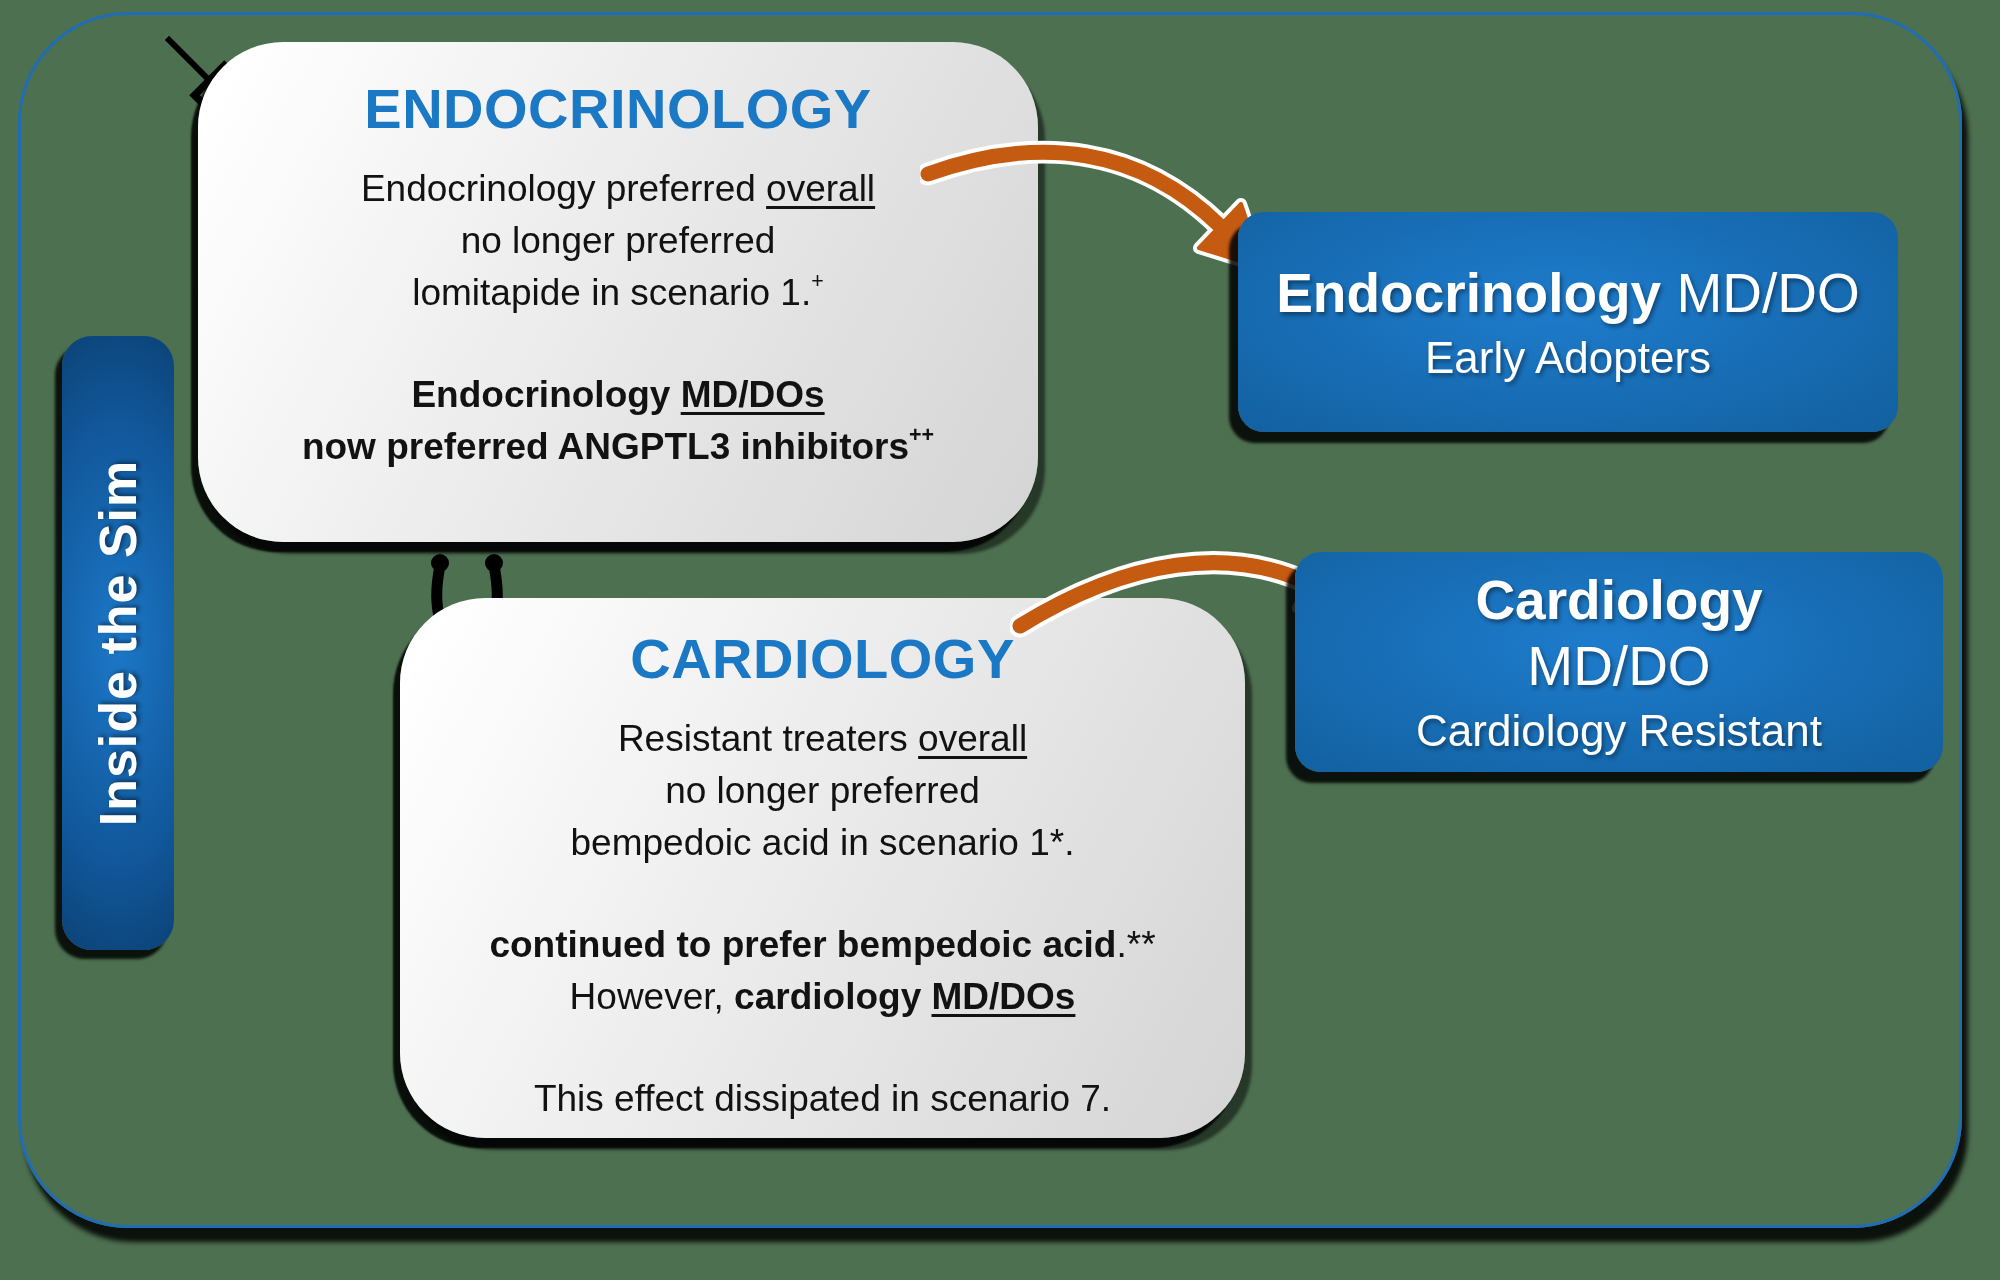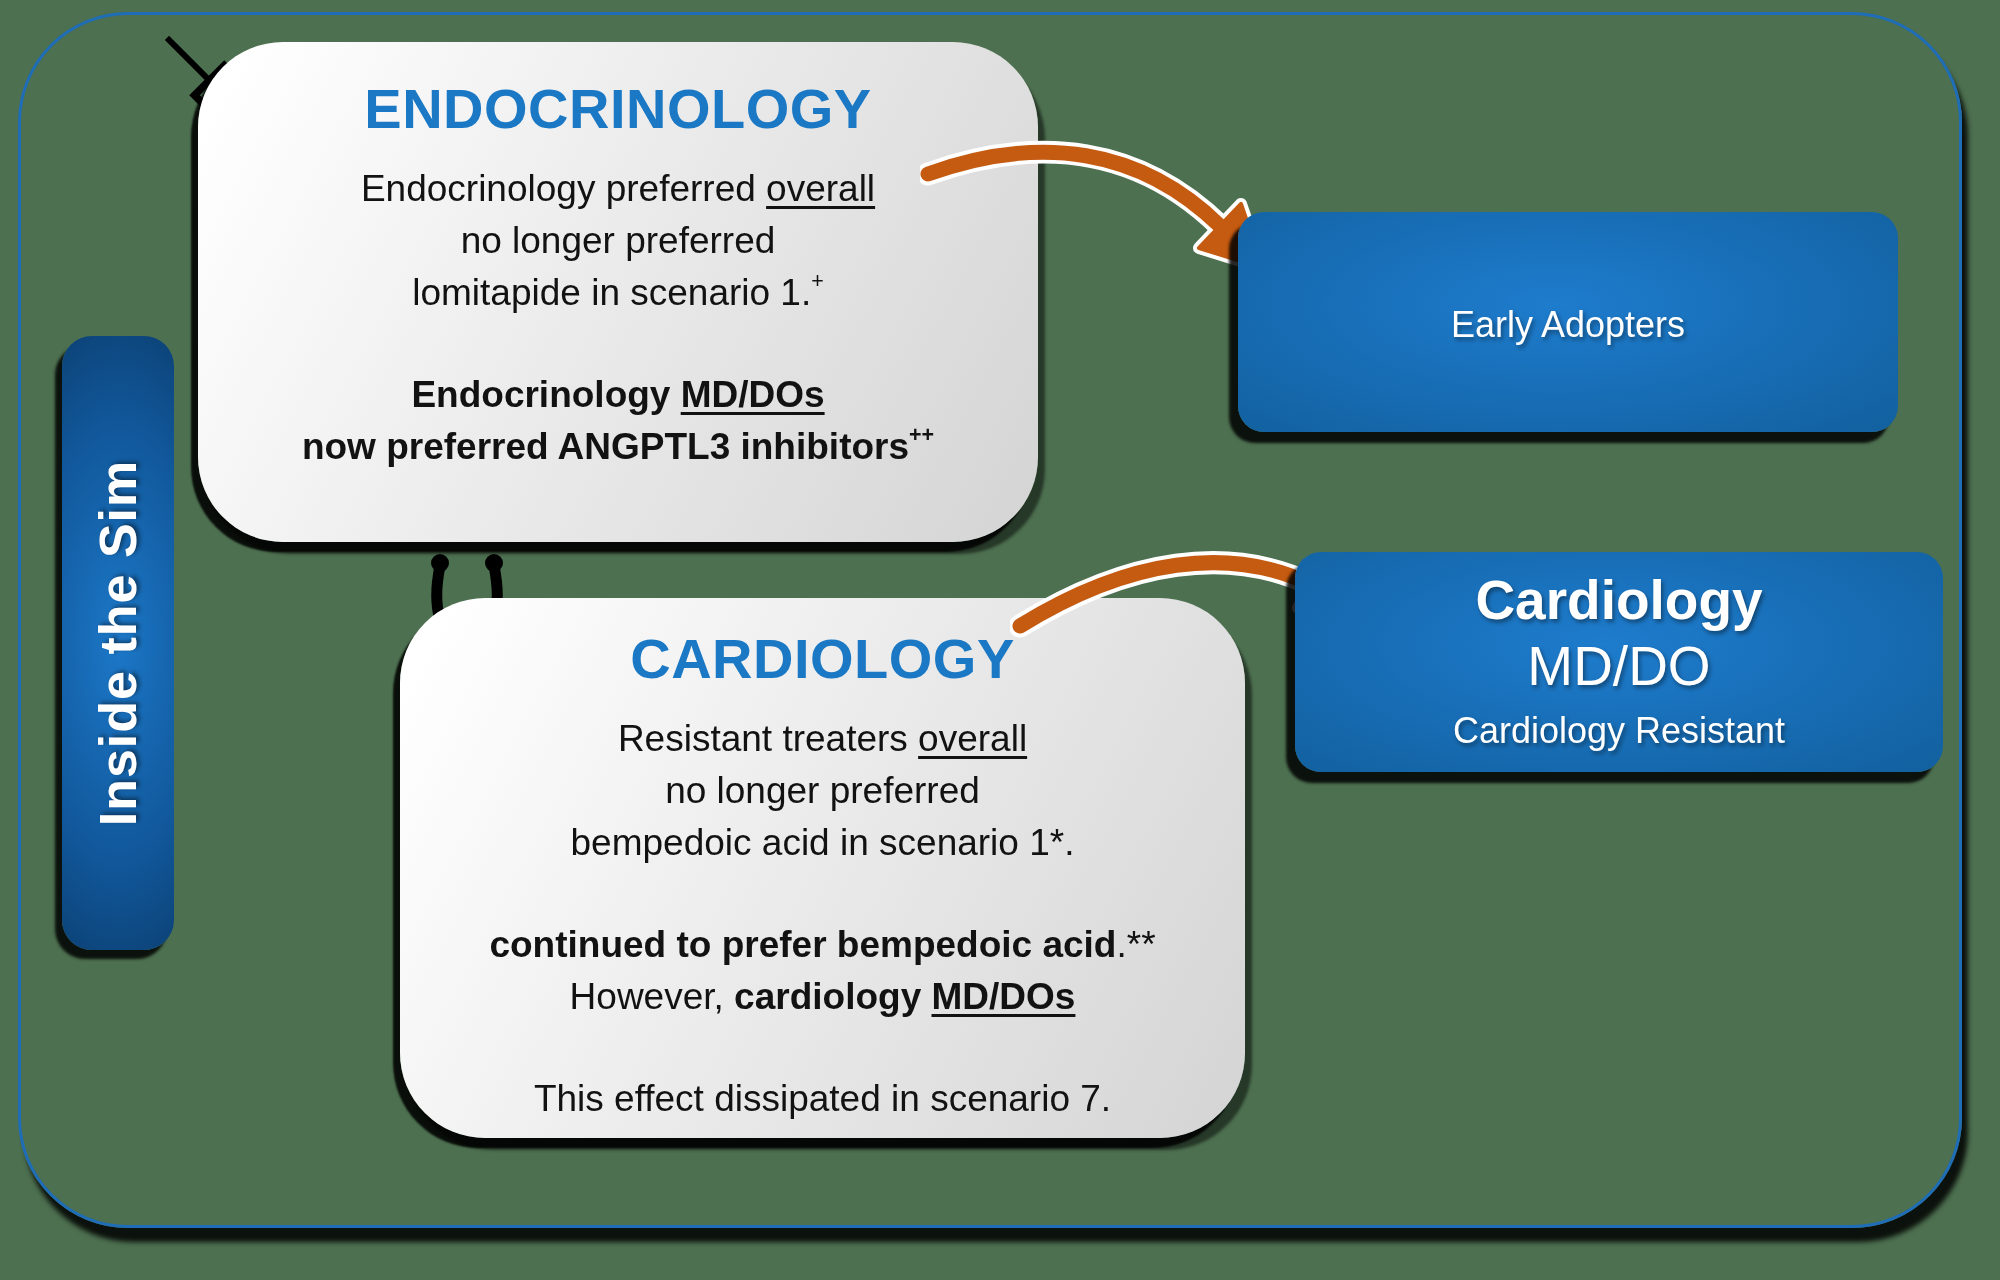--- a/index.html
+++ b/index.html
@@ -51,21 +51,21 @@
   .result-box{
     position:absolute;border-radius:26px;
     background:radial-gradient(130% 150% at 48% 42%, #1e7ccd 0%, #12609f 55%, #0a3c6e 100%);
     box-shadow:-9px 11px 3px rgba(0,0,0,0.85);
     color:#fff;text-align:center;
     display:flex;flex-direction:column;align-items:center;justify-content:center;
   }
   .endo-result{left:1238px;top:212px;width:660px;height:220px;}
   .cardio-result{left:1295px;top:552px;width:648px;height:220px;}
   .result-line1{font-size:55px;line-height:66px;text-shadow:2px 3px 4px rgba(0,0,0,0.4);}
-  .result-sub{font-size:36px;line-height:52px;margin-top:6px;text-shadow:2px 3px 4px rgba(0,0,0,0.4);}
+  .result-sub{font-size:44px;line-height:52px;margin-top:6px;text-shadow:2px 3px 4px rgba(0,0,0,0.4);}
   
   .icon-wrap{position:absolute;}
   .syringe-wrap{left:170px;top:96px;width:170px;height:60px;transform:rotate(45deg) scale(1.5);}
   .steth-wrap{left:412px;top:550px;width:140px;height:190px;}
   
   .arrow{position:absolute;}
   .arrow-1{left:920px;top:140px;}
   .arrow-2{left:1010px;top:540px;}
 </style>
 </head>
@@ -150,20 +150,21 @@
   <div class="arrow arrow-2">
     <svg width="370" height="120" viewBox="0 0 370 120">
       <path d="M10,86 C120,18 220,6 300,44" fill="none" stroke="#ffffff" stroke-width="23" stroke-linecap="round"></path>
       <polygon points="312,20 288,68 354,70" fill="#ffffff" stroke="#ffffff" stroke-width="12" stroke-linejoin="round"></polygon>
       <path d="M10,86 C120,18 220,6 300,44" fill="none" stroke="#c55a11" stroke-width="15" stroke-linecap="round"></path>
       <polygon points="312,20 288,68 354,70" fill="#c55a11" stroke="#c55a11" stroke-width="4" stroke-linejoin="round"></polygon>
     </svg>
   </div>
 
   <div class="result-box endo-result">
+    <div class="result-line1"><span class="b">Endocrinology</span><span> MD/DO</span></div>
     <div class="result-sub">Early Adopters</div>
   </div>
 
   <div class="result-box cardio-result">
     <div class="result-line1 b">Cardiology</div>
     <div class="result-line1">MD/DO</div>
     <div class="result-sub">Cardiology Resistant</div>
   </div>
 
 </div>

